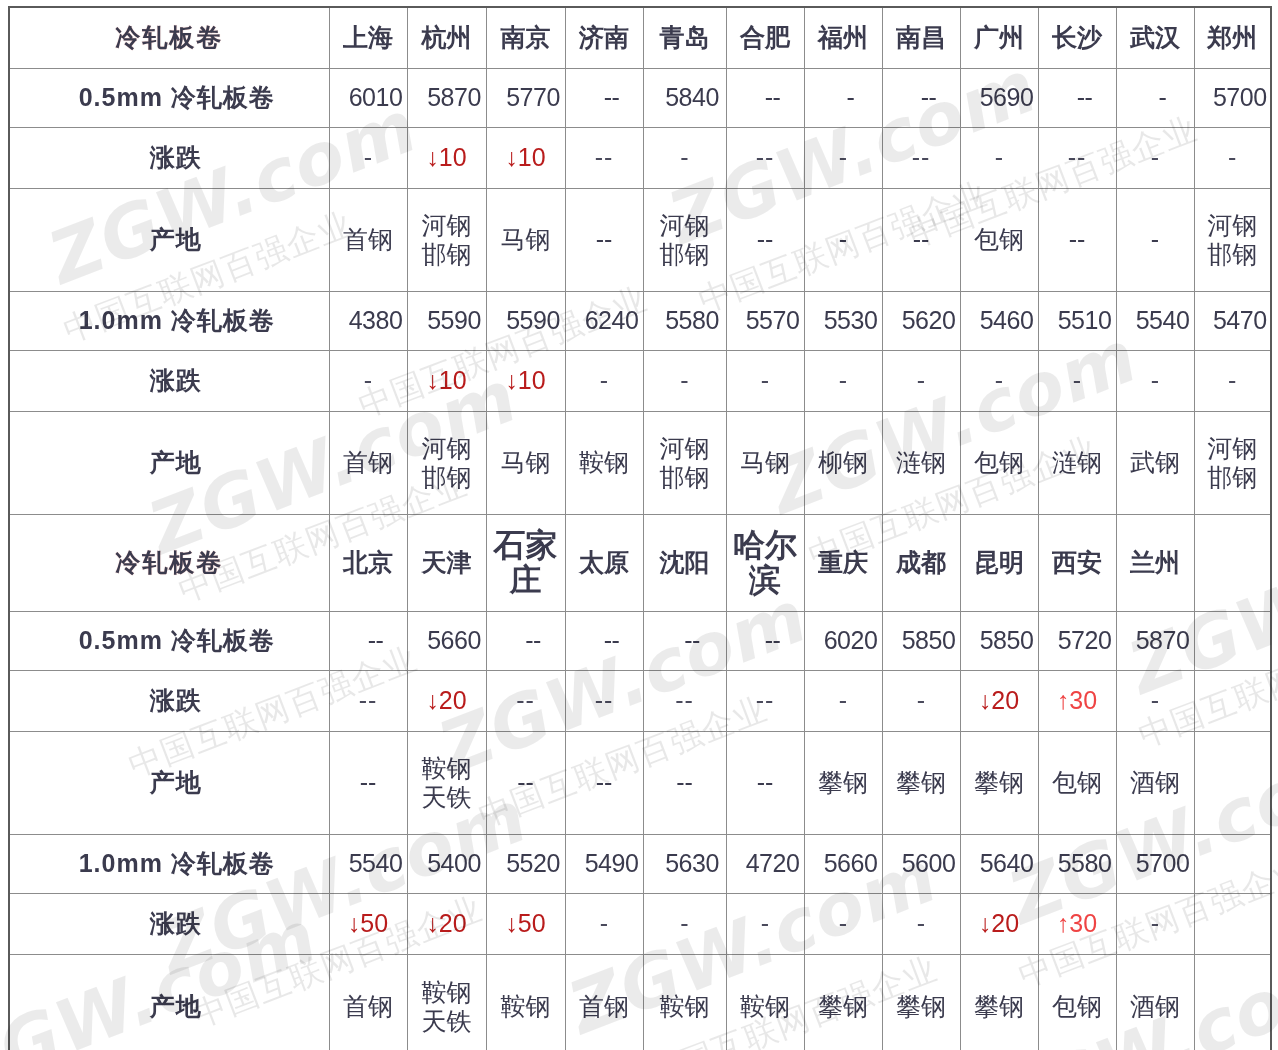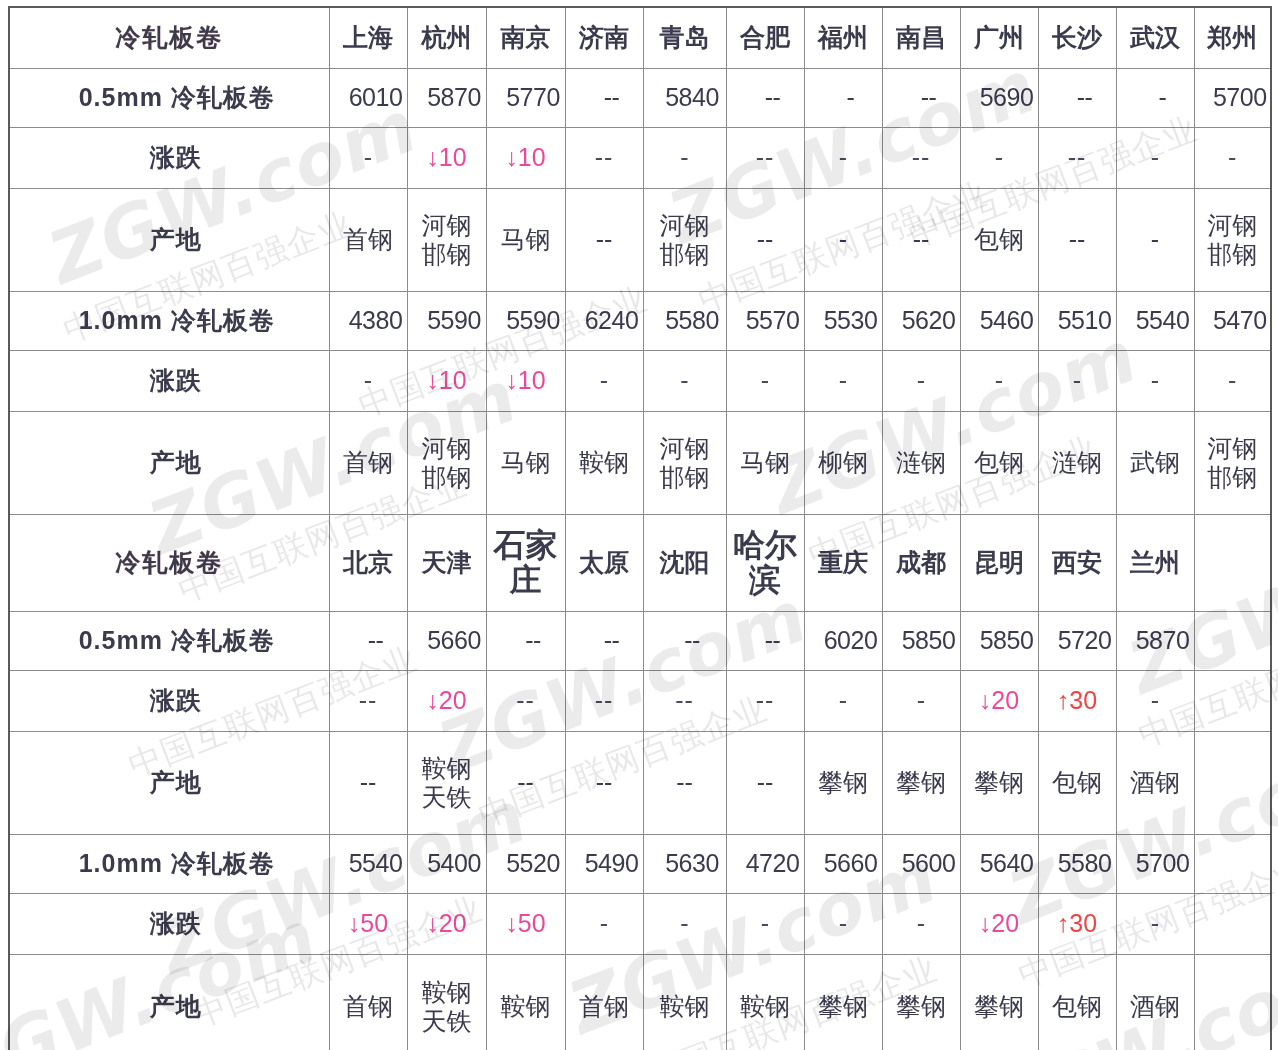--- a/index.html
+++ b/index.html
@@ -110,21 +110,21 @@
     font-size: 26px;
     color: #3a3a4d;
     letter-spacing: -0.5px;
   }
   td.origin {
     font-size: 24px;
     color: #4a4a5c;
     line-height: 1.12;
   }
   td.delta { font-size: 25px; }
-  .down { color: #ec4899; white-space: nowrap; }
+  .down { color: #b91c1c; white-space: nowrap; }
   .up   { color: #ef4444; white-space: nowrap; }
   .flat { color: #4a4a5c; }
   .na   { color: #4a4a5c; letter-spacing: 1px; }
 
   
   tr.r-head td   { height: 56px; }
   tr.r-price td  { height: 54px; padding-left: 16px; }
   tr.r-delta td  { height: 56px; }
   tr.r-origin td { height: 98px; }
   tr.r-head2 td  { height: 92px; }

